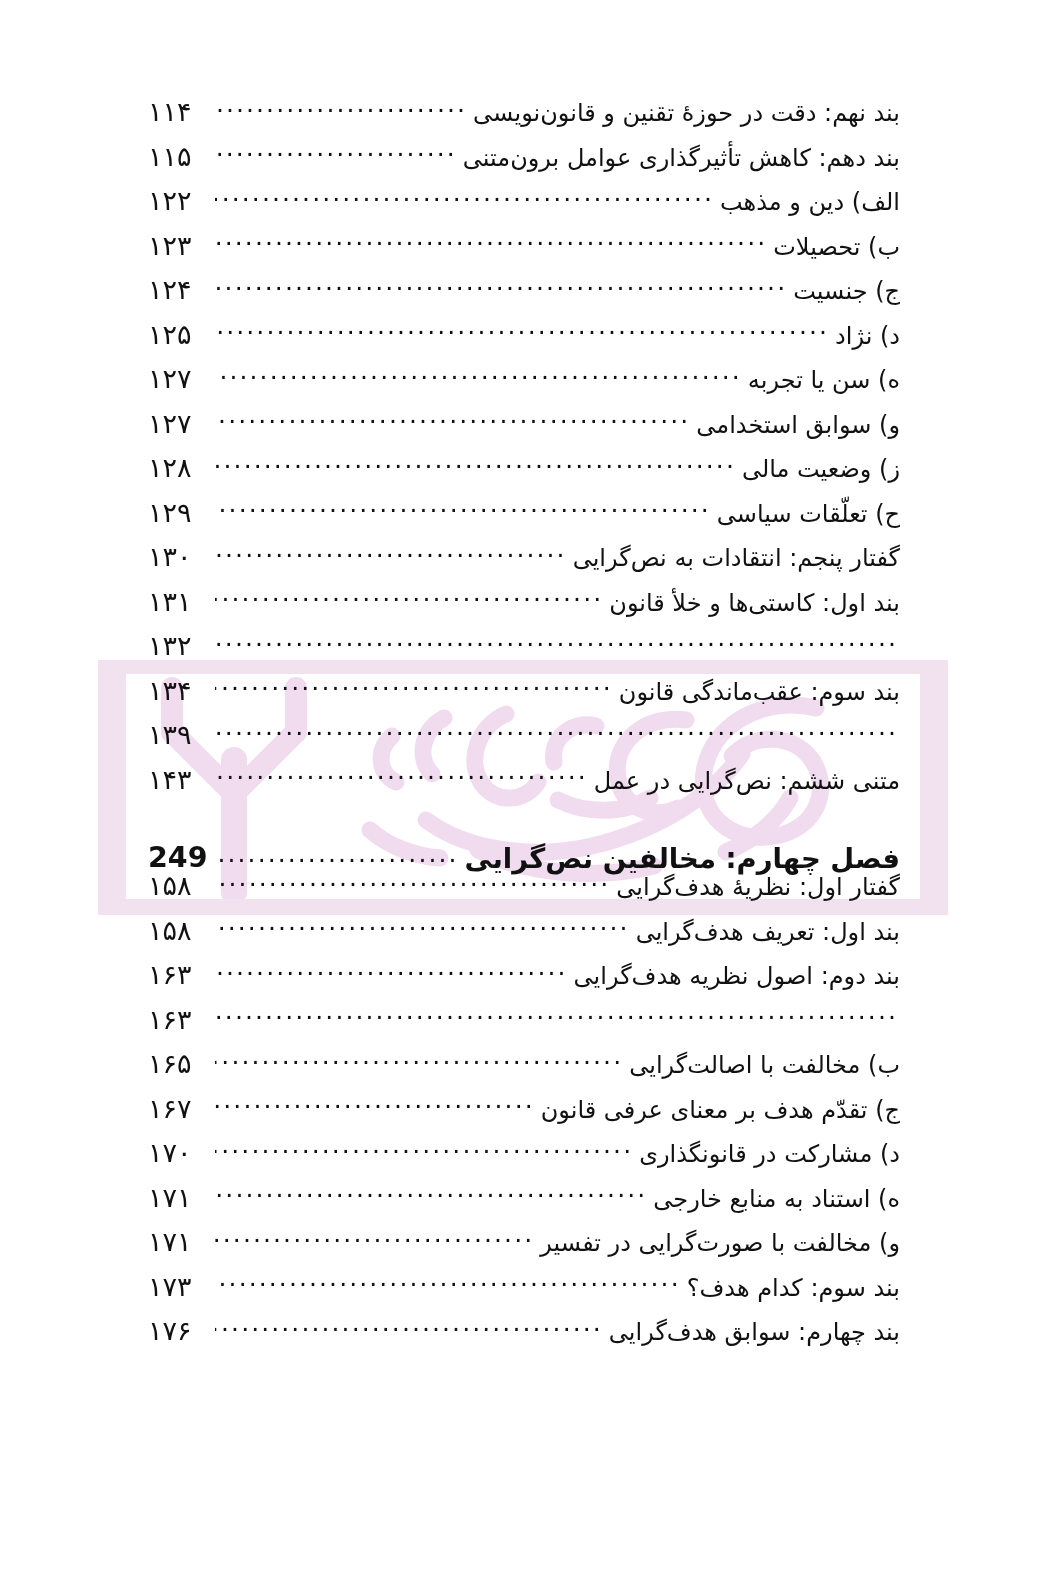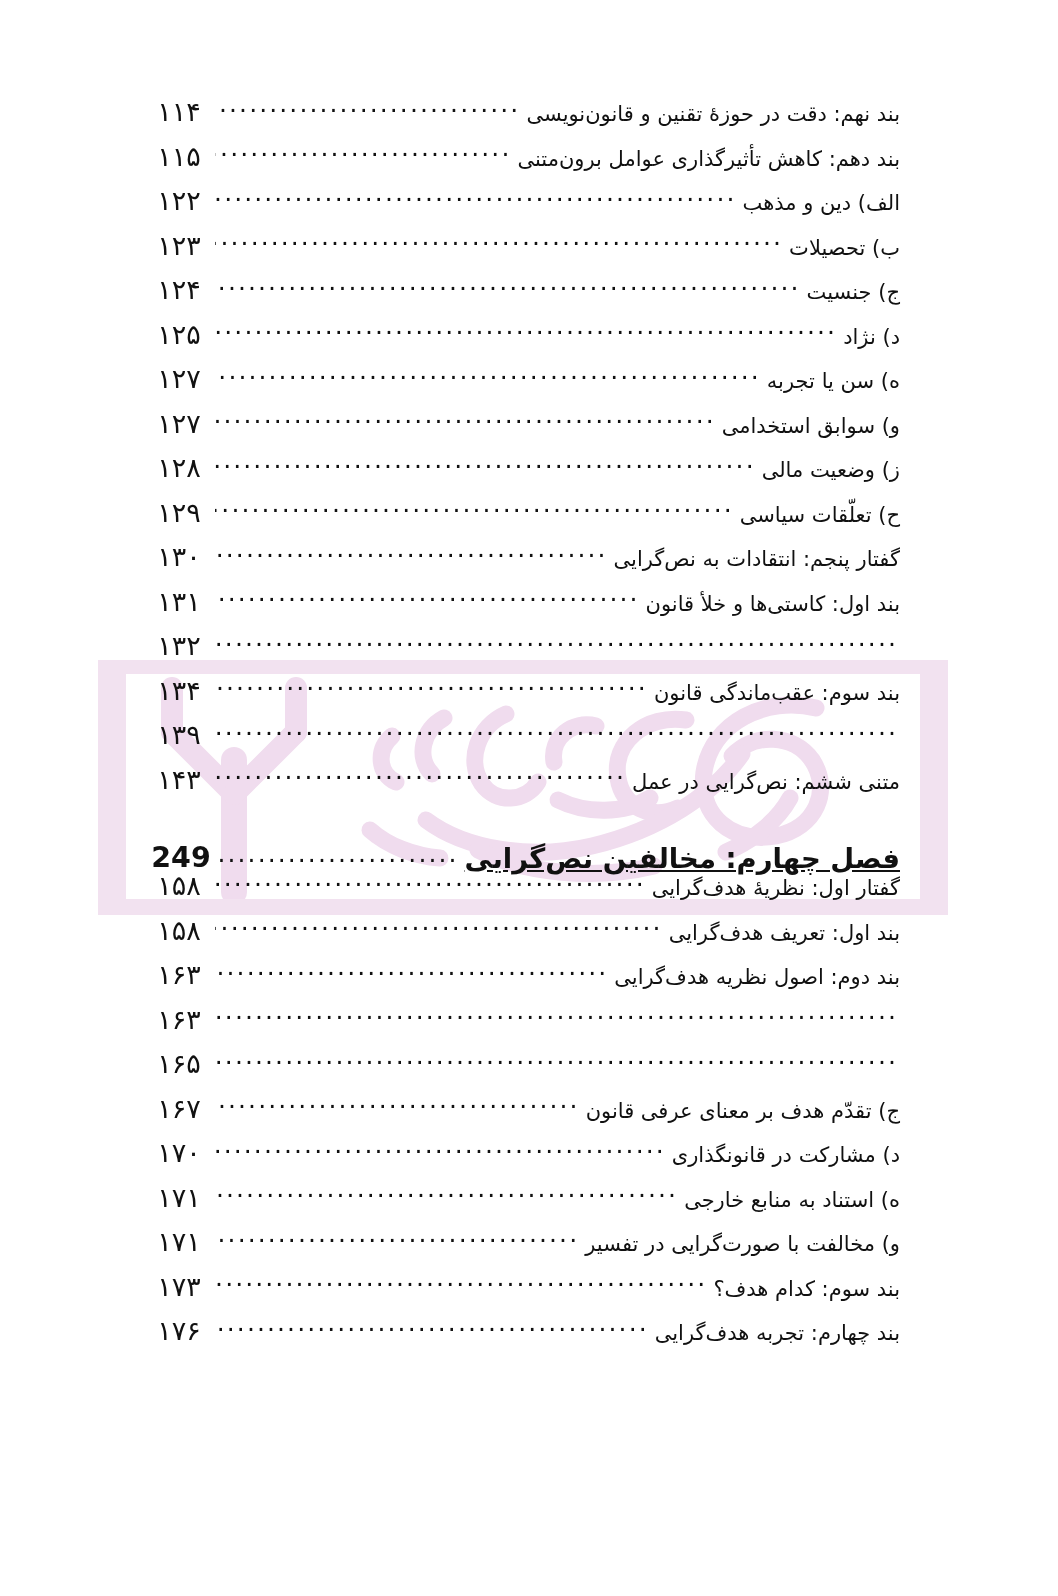--- a/index.html
+++ b/index.html
@@ -70,21 +70,21 @@
   .toc-row {
     display: flex;
     align-items: baseline;
     direction: rtl;
     height: 44.5px;
     white-space: nowrap;
     color: #111111;
   }
 
   .toc-title {
-    font-size: 21px;
+    font-size: 24px;
     line-height: 1;
     letter-spacing: 0;
     flex: 0 0 auto;
     padding-left: 4px;
   }
 
   .toc-leader {
     flex: 1 1 auto;
     min-width: 14px;
     position: relative;
@@ -100,34 +100,33 @@
     font-size: 25px;
     letter-spacing: 2.1px;
     color: #111111;
     white-space: nowrap;
   }
 
   .toc-page {
     font-size: 27px;
     line-height: 1;
     flex: 0 0 auto;
-    text-align: center;
+    text-align: left;
     min-width: 62px;
     padding-right: 3px;
   }
 
   
   .toc-row.chapter {
     height: 62px;
     align-items: flex-end;
   }
   .toc-row.chapter .toc-title {
     font-size: 27.5px;
     font-weight: bold;
-    text-decoration: underline;
   }
   .toc-row.chapter .toc-page {
     font-size: 28.5px;
     font-weight: bold;
     min-width: 66px;
   }
   .toc-row.chapter .toc-leader::before {
     bottom: 0.16em;
   }
 
@@ -267,20 +266,21 @@
       <div class="toc-row lvl-2">
         <span class="toc-title">بند دوم: اصول نظریه هدف‌گرایی</span>
         <span class="toc-leader"></span>
         <span class="toc-page">۱۶۳</span>
       </div>
       <div class="toc-row lvl-3">
         <span class="toc-leader"></span>
         <span class="toc-page">۱۶۳</span>
       </div>
       <div class="toc-row lvl-3">
+        <span class="toc-title">ب) مخالفت با اصالت‌گرایی</span>
         <span class="toc-leader"></span>
         <span class="toc-page">۱۶۵</span>
       </div>
       <div class="toc-row lvl-3">
         <span class="toc-title">ج) تقدّم هدف بر معنای عرفی قانون</span>
         <span class="toc-leader"></span>
         <span class="toc-page">۱۶۷</span>
       </div>
       <div class="toc-row lvl-3">
         <span class="toc-title">د) مشارکت در قانونگذاری</span>
@@ -296,19 +296,19 @@
         <span class="toc-title">و) مخالفت با صورت‌گرایی در تفسیر</span>
         <span class="toc-leader"></span>
         <span class="toc-page">۱۷۱</span>
       </div>
       <div class="toc-row lvl-2">
         <span class="toc-title">بند سوم: کدام هدف؟</span>
         <span class="toc-leader"></span>
         <span class="toc-page">۱۷۳</span>
       </div>
       <div class="toc-row lvl-2">
-        <span class="toc-title">بند چهارم: تجربه هدف‌گرایی</span>
+        <span class="toc-title">بند چهارم: سوابق هدف‌گرایی</span>
         <span class="toc-leader"></span>
         <span class="toc-page">۱۷۶</span>
       </div>
     </div>
 
 </div>
 
 </body></html>

